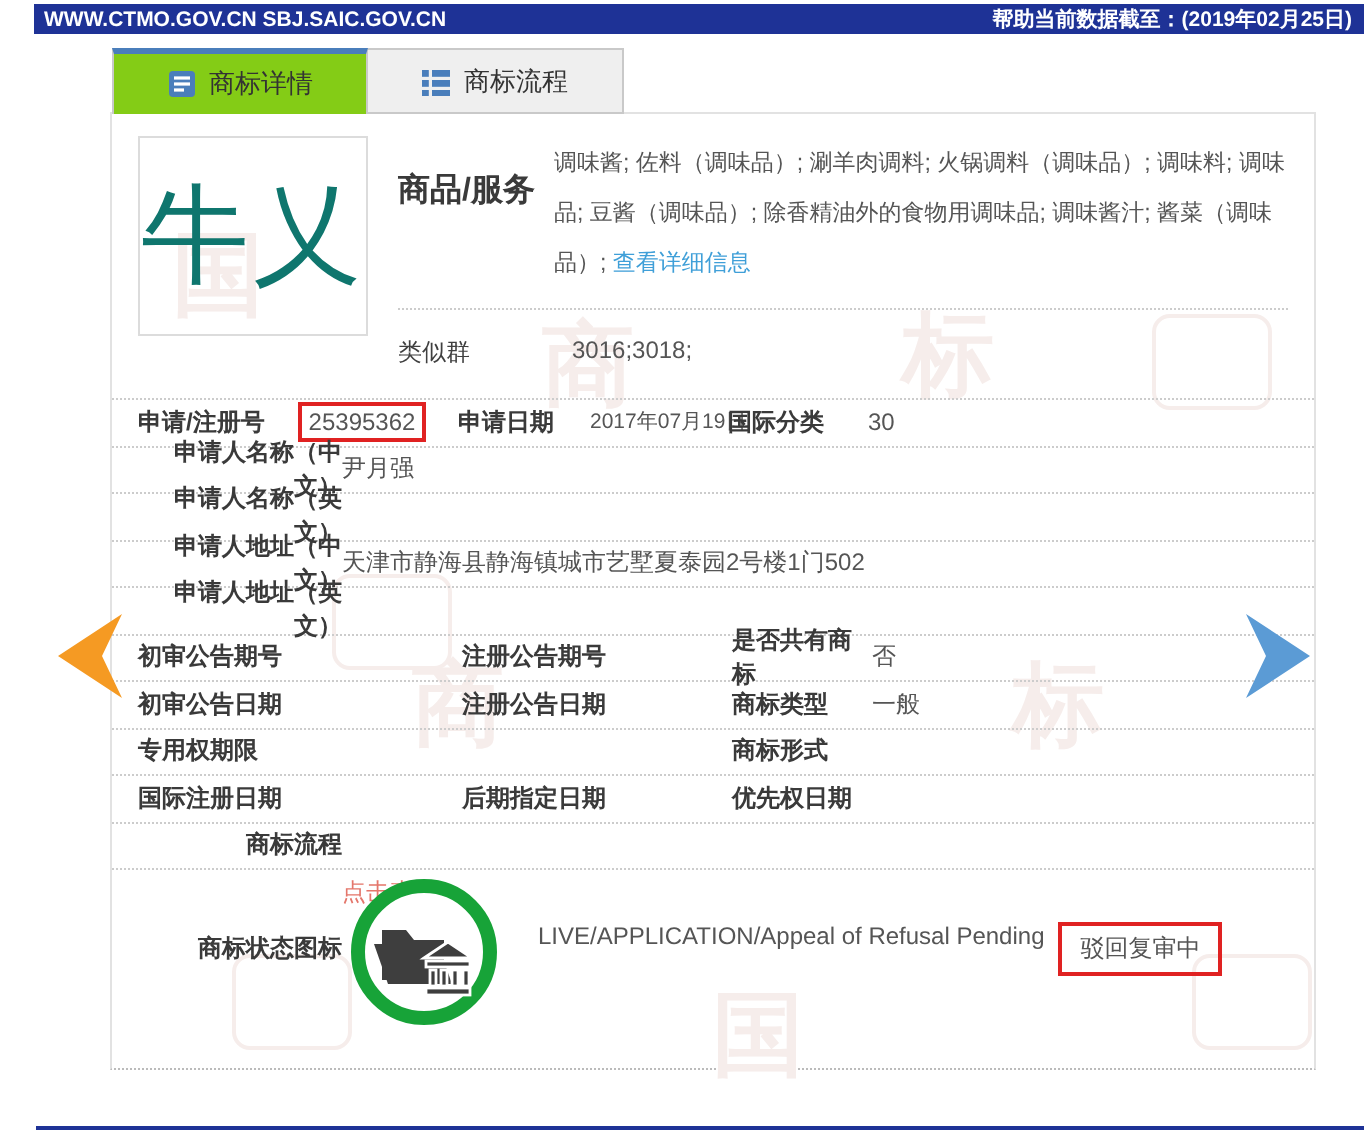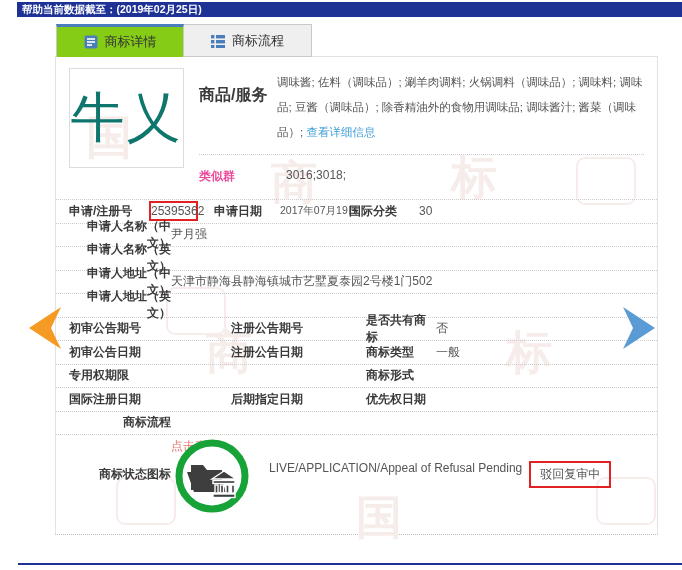--- a/index.html
+++ b/index.html
@@ -48,33 +48,33 @@
     display:flex;align-items:center;justify-content:center;
     font-family:"DejaVu Serif","Liberation Serif",serif;
     font-size:54px;color:#0f766e;letter-spacing:2px;flex:0 0 auto;
   }
   .top-right{flex:1;padding-left:15px;min-width:0;}
   .goods-row{display:flex;border-bottom:1px dotted #ccc;padding-bottom:9px;}
   .goods-label{width:78px;font-weight:bold;color:#3a3a3a;font-size:16px;padding-top:17px;flex:0 0 auto;}
   .goods-text{flex:1;font-size:11.5px;line-height:25px;color:#555;padding-top:2px;}
   .link-blue{color:#3f9fd8;cursor:pointer;}
   .sim-row{display:flex;padding-top:13px;font-size:12px;}
-  .sim-label{width:87px;font-weight:bold;color:#ec4899;flex:0 0 auto;}
+  .sim-label{width:87px;font-weight:normal;color:#404040;flex:0 0 auto;}
   .sim-value{color:#555;}
   
   .field-rows{margin-top:14px;}
   .frow{
     display:flex;align-items:center;height:23.5px;box-sizing:border-box;
     border-top:1px dotted #ccc;padding:0 13px;font-size:12px;color:#555;
   }
   .lab{font-weight:bold;color:#3a3a3a;flex:0 0 auto;}
   .w80{width:80px;} .w66{width:66px;} .w69{width:69px;flex:0 0 auto;white-space:nowrap;font-size:10.5px;}
   .w70{width:70px;} .w102{width:102px;text-align:right;} .w162{width:162px;} .w135{width:135px;}
   .regbox{
-    width:49px;box-sizing:border-box;border:2px solid #e02222;
+    width:64px;box-sizing:border-box;border:2px solid #e02222;
     text-align:center;padding:1px 0;margin-right:16px;color:#555;flex:0 0 auto;
   }
   .link-red{color:#e4766b;cursor:pointer;margin-top:48px;}
   
   .status-row{
     display:flex;align-items:center;height:80px;box-sizing:border-box;
     border-top:1px dotted #ccc;padding:0 13px;font-size:12px;
   }
   .status-icon{width:82px;height:82px;margin-right:16px;flex:0 0 auto;margin-top:2px;}
   .status-lines{display:flex;flex-direction:row;gap:7px;}
@@ -87,20 +87,21 @@
   .arrow{position:absolute;z-index:4;cursor:pointer;}
   .arrow-left{left:28px;top:306px;}
   .arrow-right{left:622px;top:306px;}
   
   .bottom-line{position:absolute;left:18px;right:0;top:563px;height:2px;background:#1e3296;}
 </style>
 </head>
 <body>
 
 <div class="topbar">
+  <span>WWW.CTMO.GOV.CN SBJ.SAIC.GOV.CN</span>
   <span class="topbar-right">
     <span>帮助</span>
     <span>当前数据截至：(2019年02月25日)</span>
   </span>
 </div>
 
 <div class="tabs">
   <div class="tab tab-active">
     <svg class="tab-icon" viewBox="0 0 14 14">
       <rect x="0.5" y="0.5" width="13" height="13" rx="2" fill="#4a7ebb"></rect>

